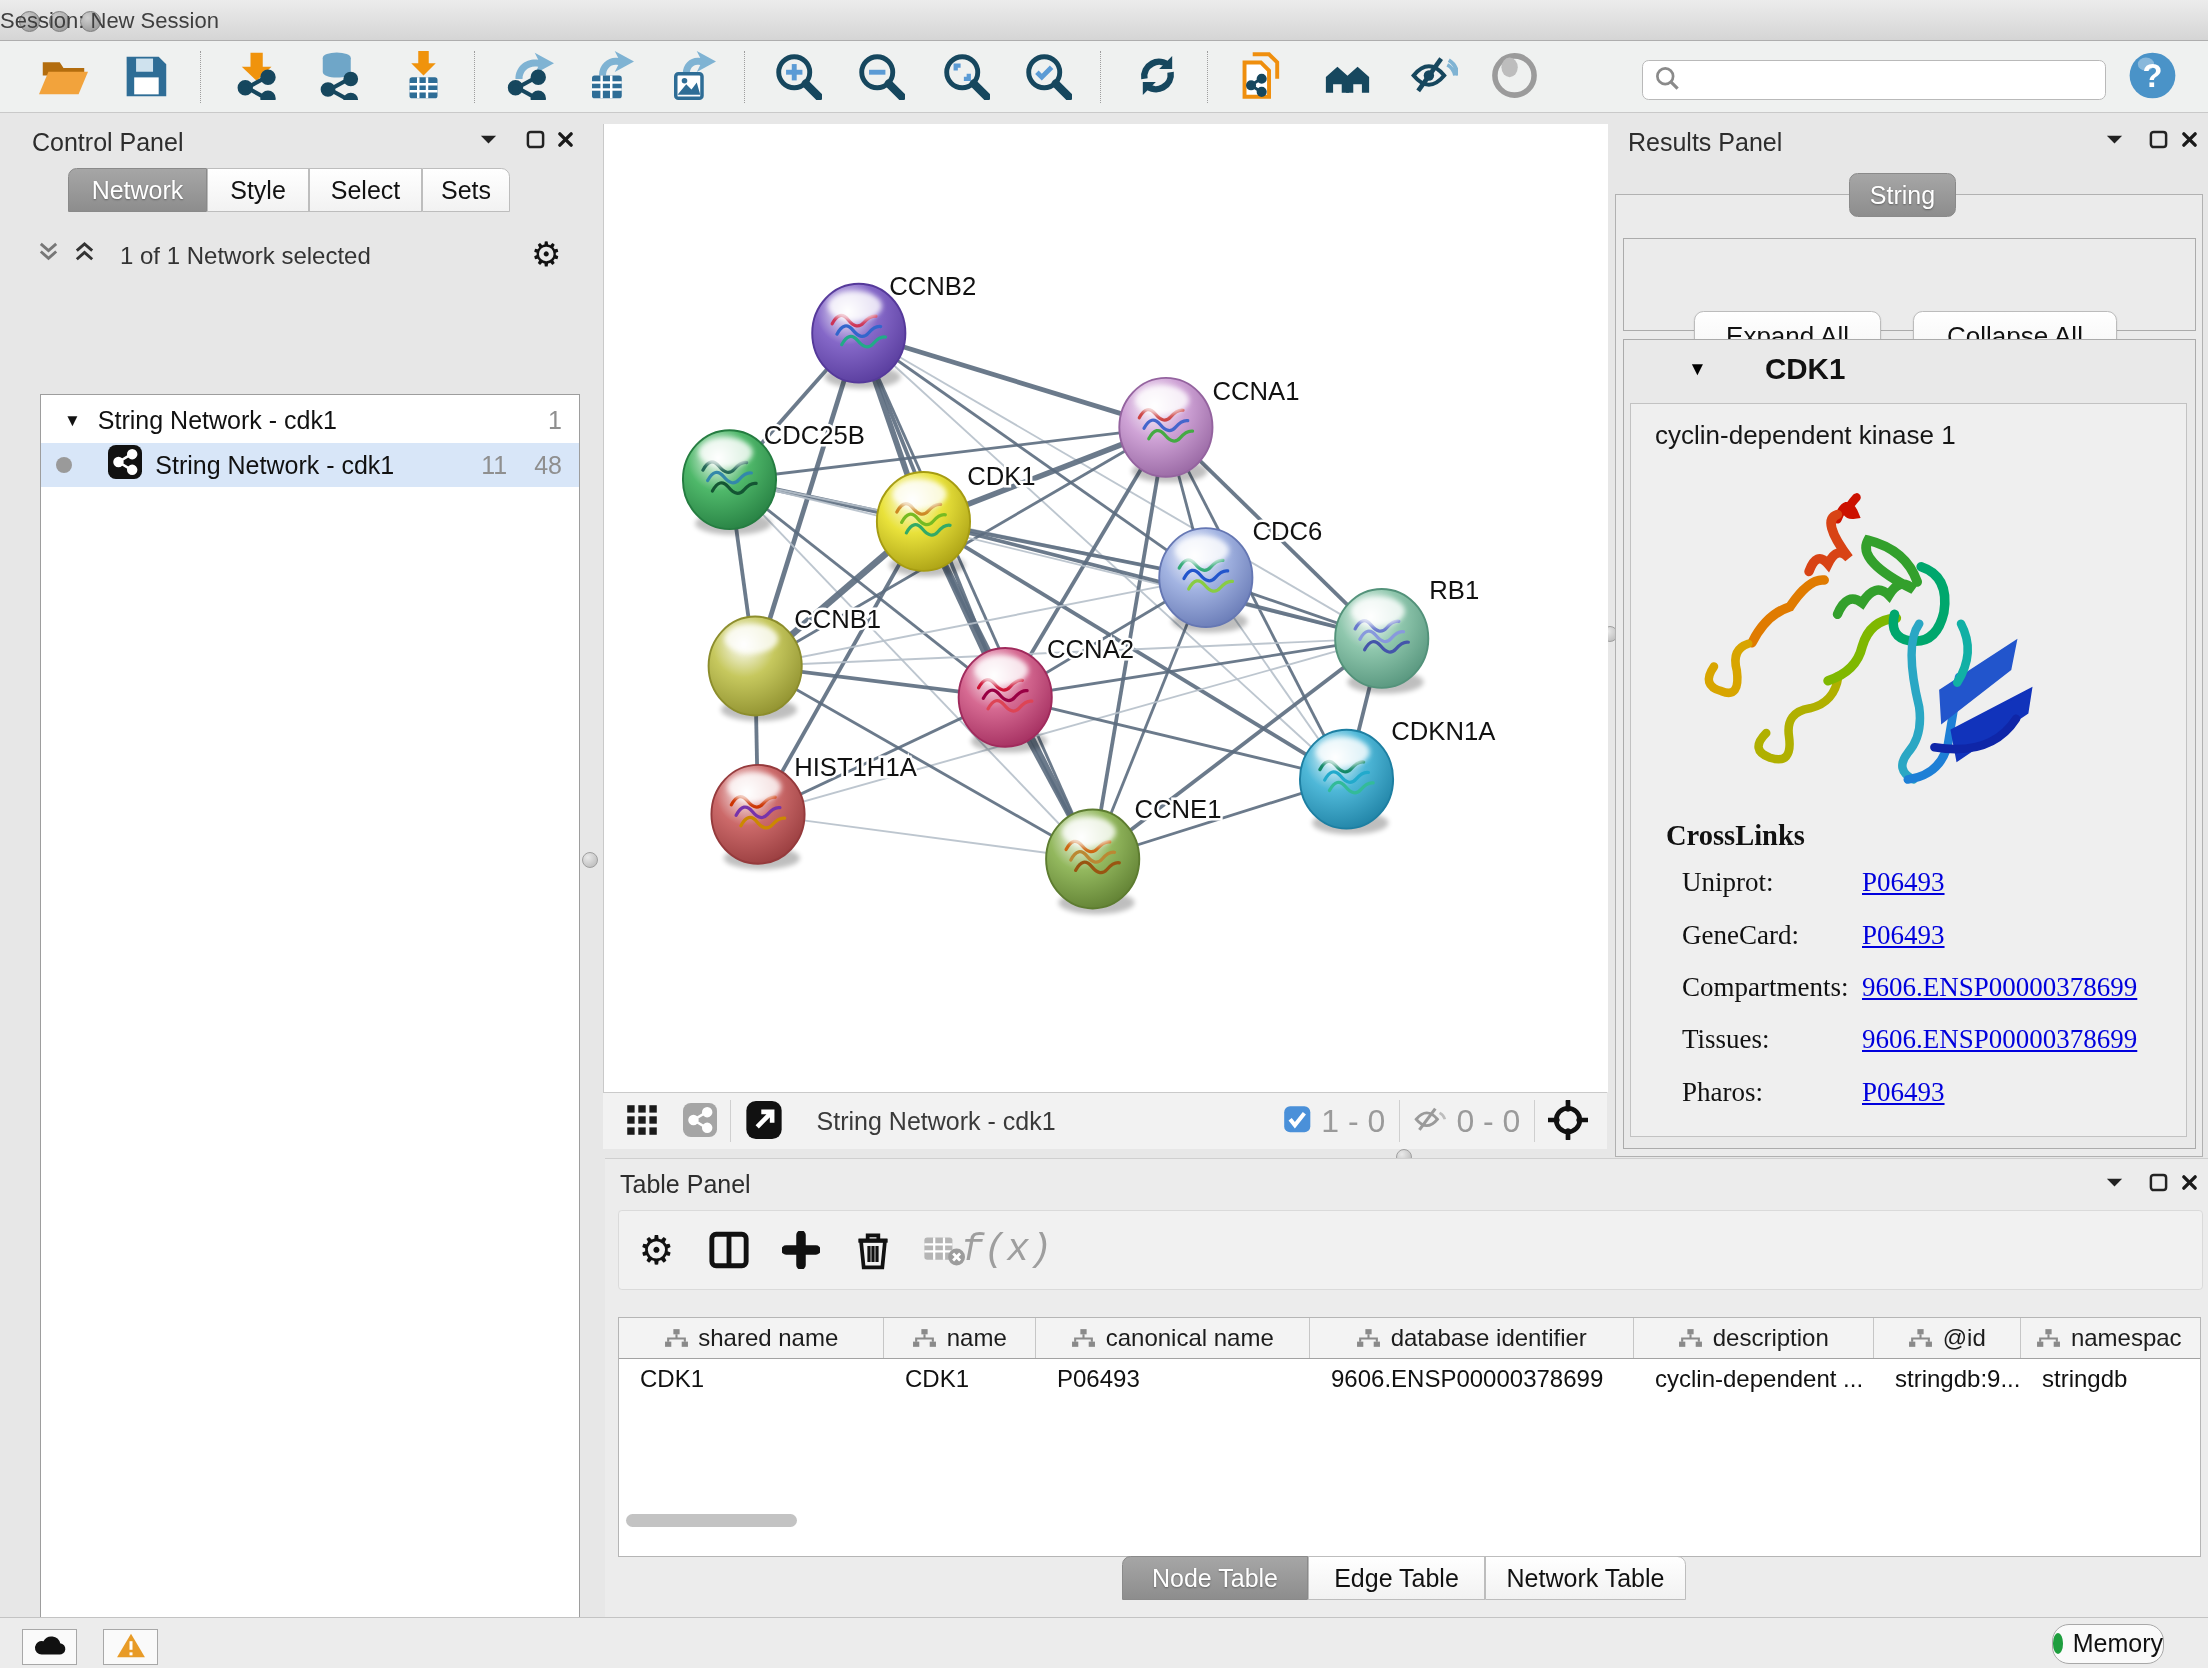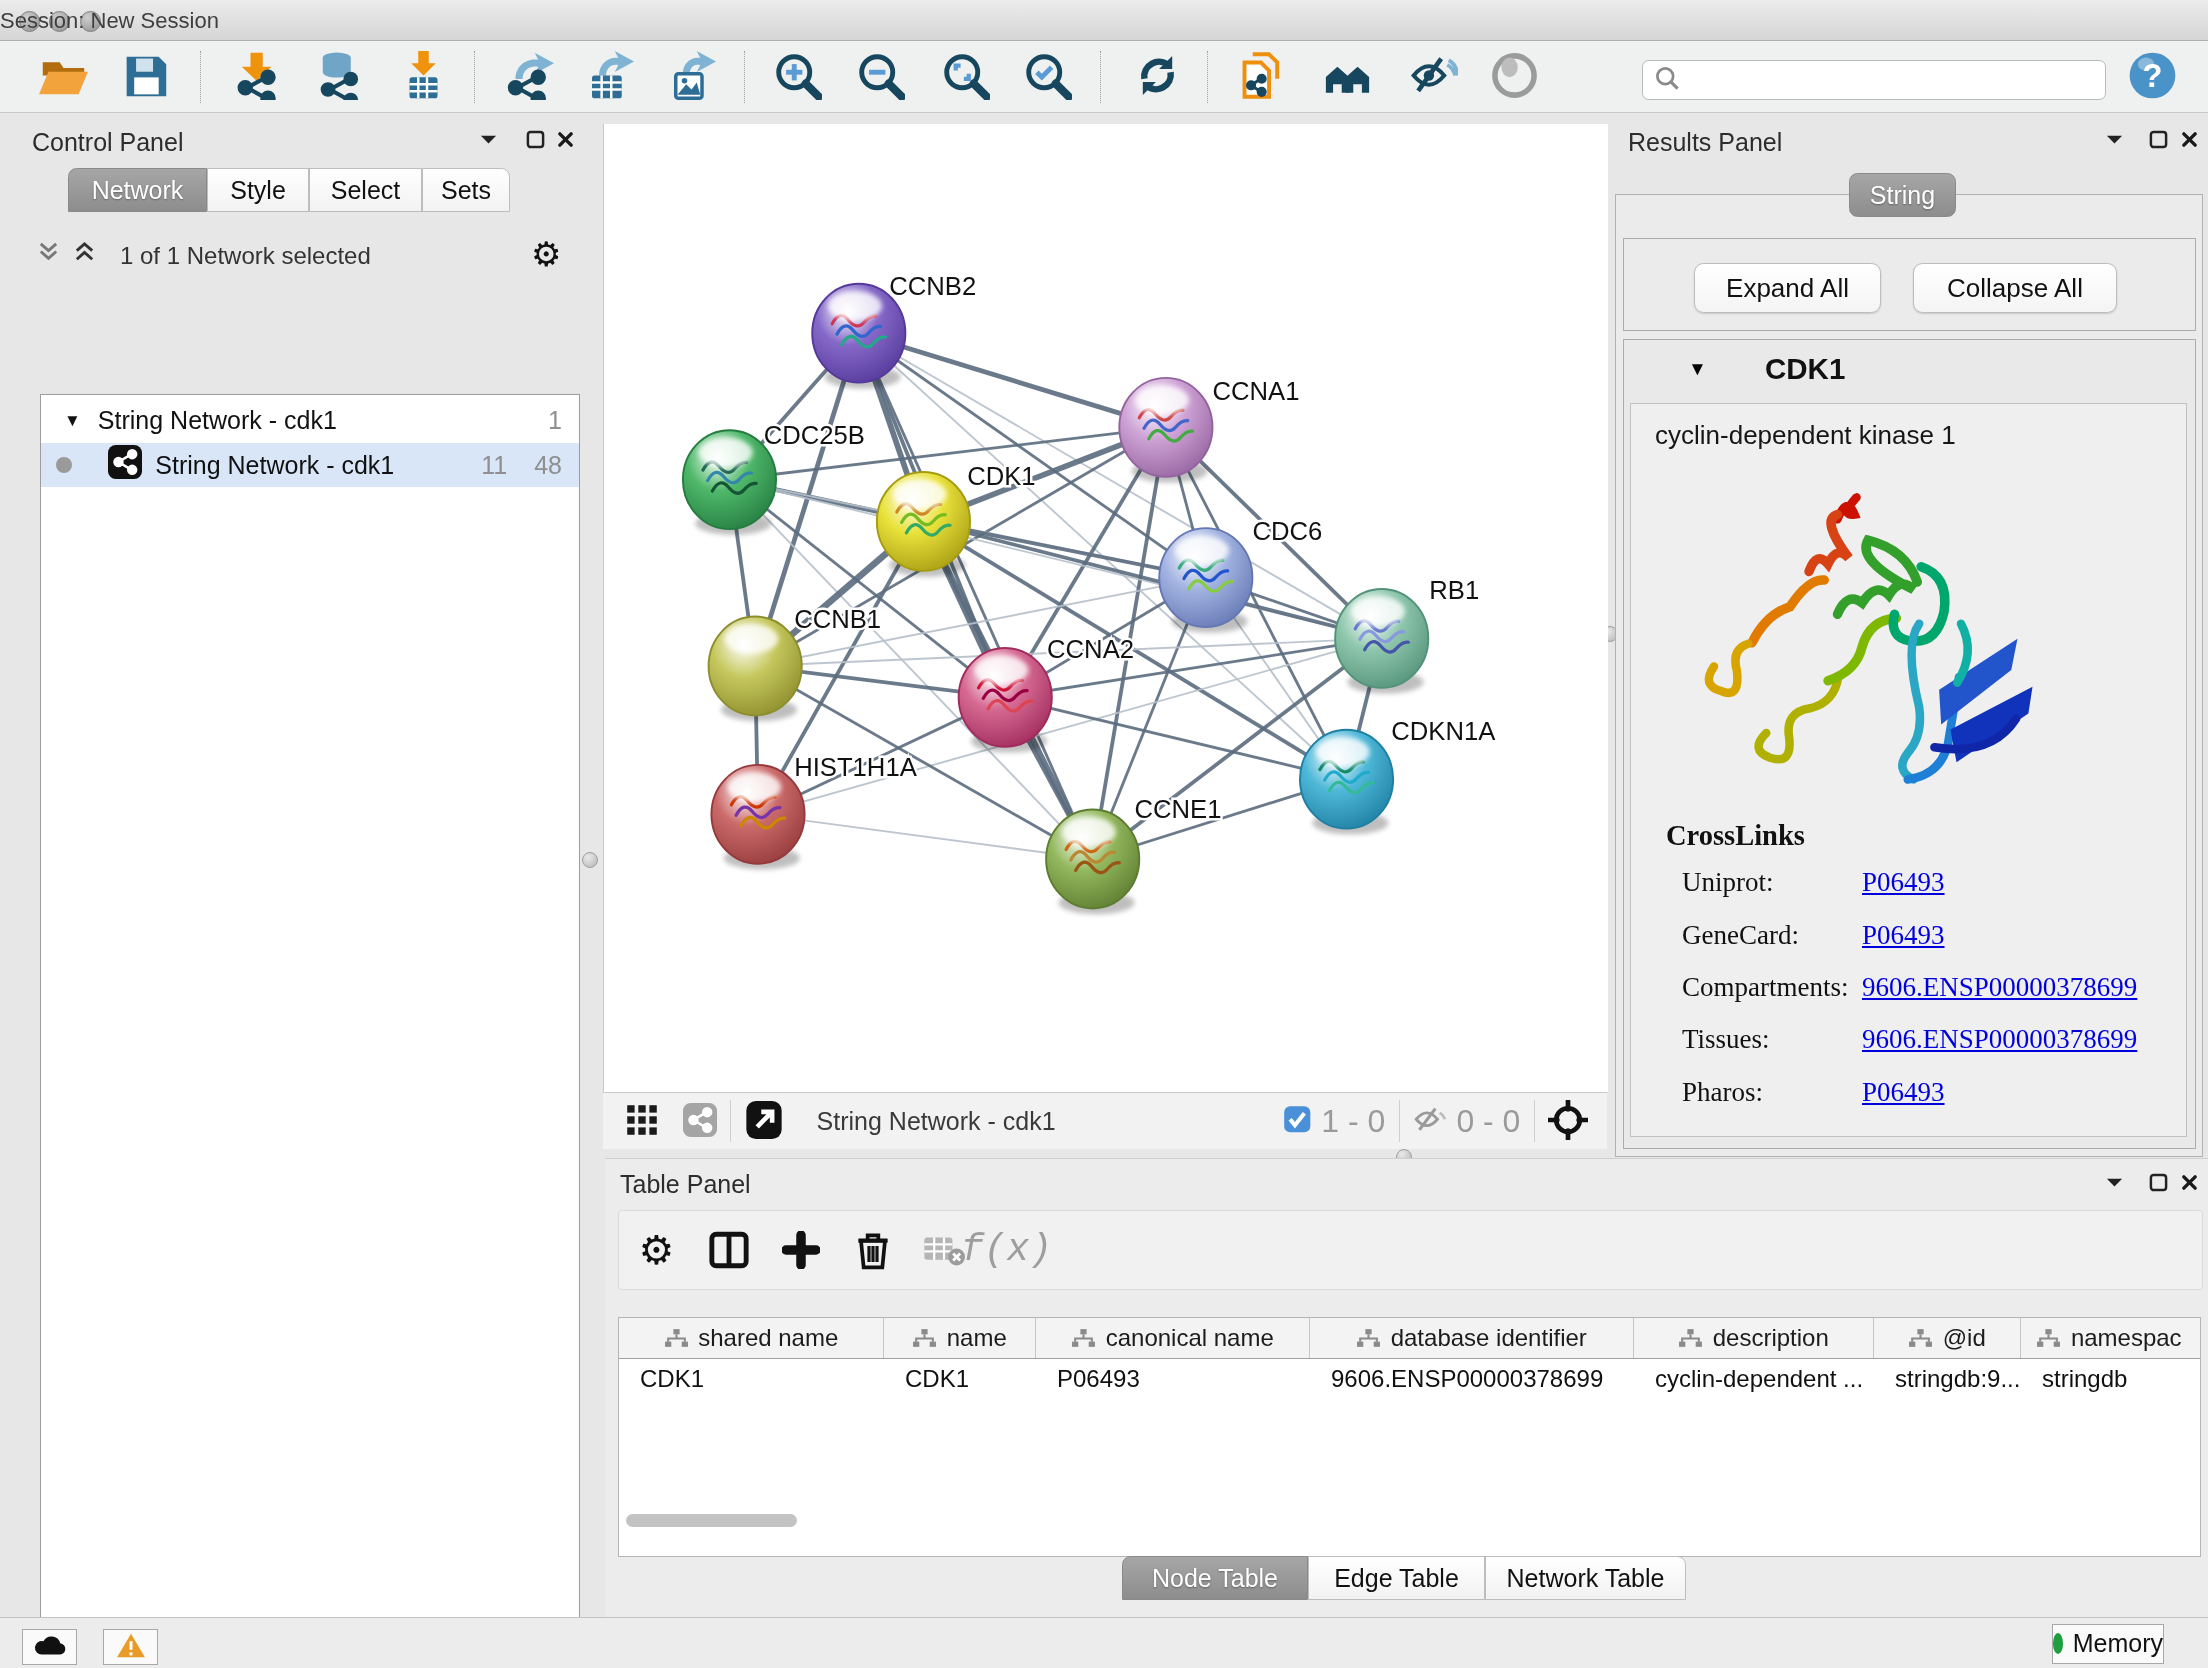--- a/index.html
+++ b/index.html
@@ -40,21 +40,21 @@
   #net-bottombar{left:603px;top:1092px;width:1004px;height:56px;background:#f2f2f2;
       border-top:1px solid #cacaca;display:flex;align-items:center;}
   .bb-sep{width:0;height:42px;border-left:1px solid #cfcfcf;margin:0 13.3px;}
   #bb-title{font-size:25px;color:#3a3a3a;}
   .bb-count{font-size:32px;color:#9a9a9a;margin-left:9.5px;}
   
   #rp-outer{left:1615px;top:194px;width:588px;height:963px;background:#ebebeb;border:1.9px solid #b1b1b1;box-sizing:border-box;}
   #rp-expandbox{left:1623px;top:238px;width:573px;height:93px;border:1.9px solid #ababab;box-sizing:border-box;}
   .rp-btn{position:absolute;height:48px;background:linear-gradient(#ffffff,#f4f4f4);border:1px solid #bcbcbc;
      border-radius:9.5px;font-size:26px;display:flex;align-items:center;justify-content:center;color:#111;
-     box-shadow:0 1px 1.9px rgba(0,0,0,.15);}
+     box-shadow:0 1px 1.9px rgba(0,0,0,.15);margin-top:48px;}
   #rp-section{left:1623px;top:339px;width:573px;height:810px;border:1.9px solid #ababab;box-sizing:border-box;background:#e9e9e9;}
   #rp-inner{left:1630px;top:403px;width:557px;height:734px;background:#efefef;border:1.9px solid #c2c2c2;box-sizing:border-box;}
   #rp-gene{font-size:29.5px;font-weight:bold;color:#111;}
   #rp-desc{font-size:26px;color:#161616;}
   .xl-serif{font-family:"Liberation Serif",serif;}
   #xl-header{font-size:28.5px;font-weight:bold;color:#111;}
   .xl-label{position:absolute;left:1682px;font-size:27px;color:#111;}
   .xl-value{position:absolute;left:1862px;font-size:27px;}
   .xl-value a{color:#0000dd;text-decoration:underline;}
   
@@ -65,21 +65,21 @@
   .th{display:flex;align-items:center;justify-content:center;gap:9.5px;font-size:24px;color:#1c1c1c;
       border-right:1px solid #c6c6c6;box-sizing:border-box;overflow:hidden;white-space:nowrap;}
   .td-row{display:flex;height:40px;background:#fff;}
   .td{font-size:24px;color:#111;padding-left:21px;display:flex;align-items:center;box-sizing:border-box;
       overflow:hidden;white-space:nowrap;}
   #hscroll{left:626px;top:1514px;width:171px;height:13.3px;background:#c3c3c3;border-radius:6.7px;}
   
   #statusbar{left:0;top:1617px;width:2208px;height:51px;background:#ececec;border-top:1px solid #c3c3c3;}
   .sb-btn{position:absolute;top:11.4px;height:36px;background:#fafafa;border:1.9px solid #a8a8a8;
       display:flex;align-items:center;justify-content:center;box-sizing:border-box;}
-  #memory-btn{left:2052px;top:5.7px;width:112px;height:40px;font-size:25px;color:#111;gap:9.5px;}
+  #memory-btn{left:2052px;top:5.7px;width:112px;height:40px;font-size:25px;color:#111;gap:9.5px;border-radius:17px;}
   .knob{position:absolute;width:14.3px;height:14.3px;border-radius:50%;
         background:radial-gradient(circle at 35% 30%,#e9e9e9,#b5b5b5);border:1px solid #9f9f9f;}
   #net-svg text{font-size:27px;fill:#111;paint-order:stroke;stroke:#ffffff;stroke-width:5px;font-family:"Liberation Sans",sans-serif;}
 </style>
 </head>
 <body>
 
 <div id="app">
 
   <div id="titlebar" class="abs">

